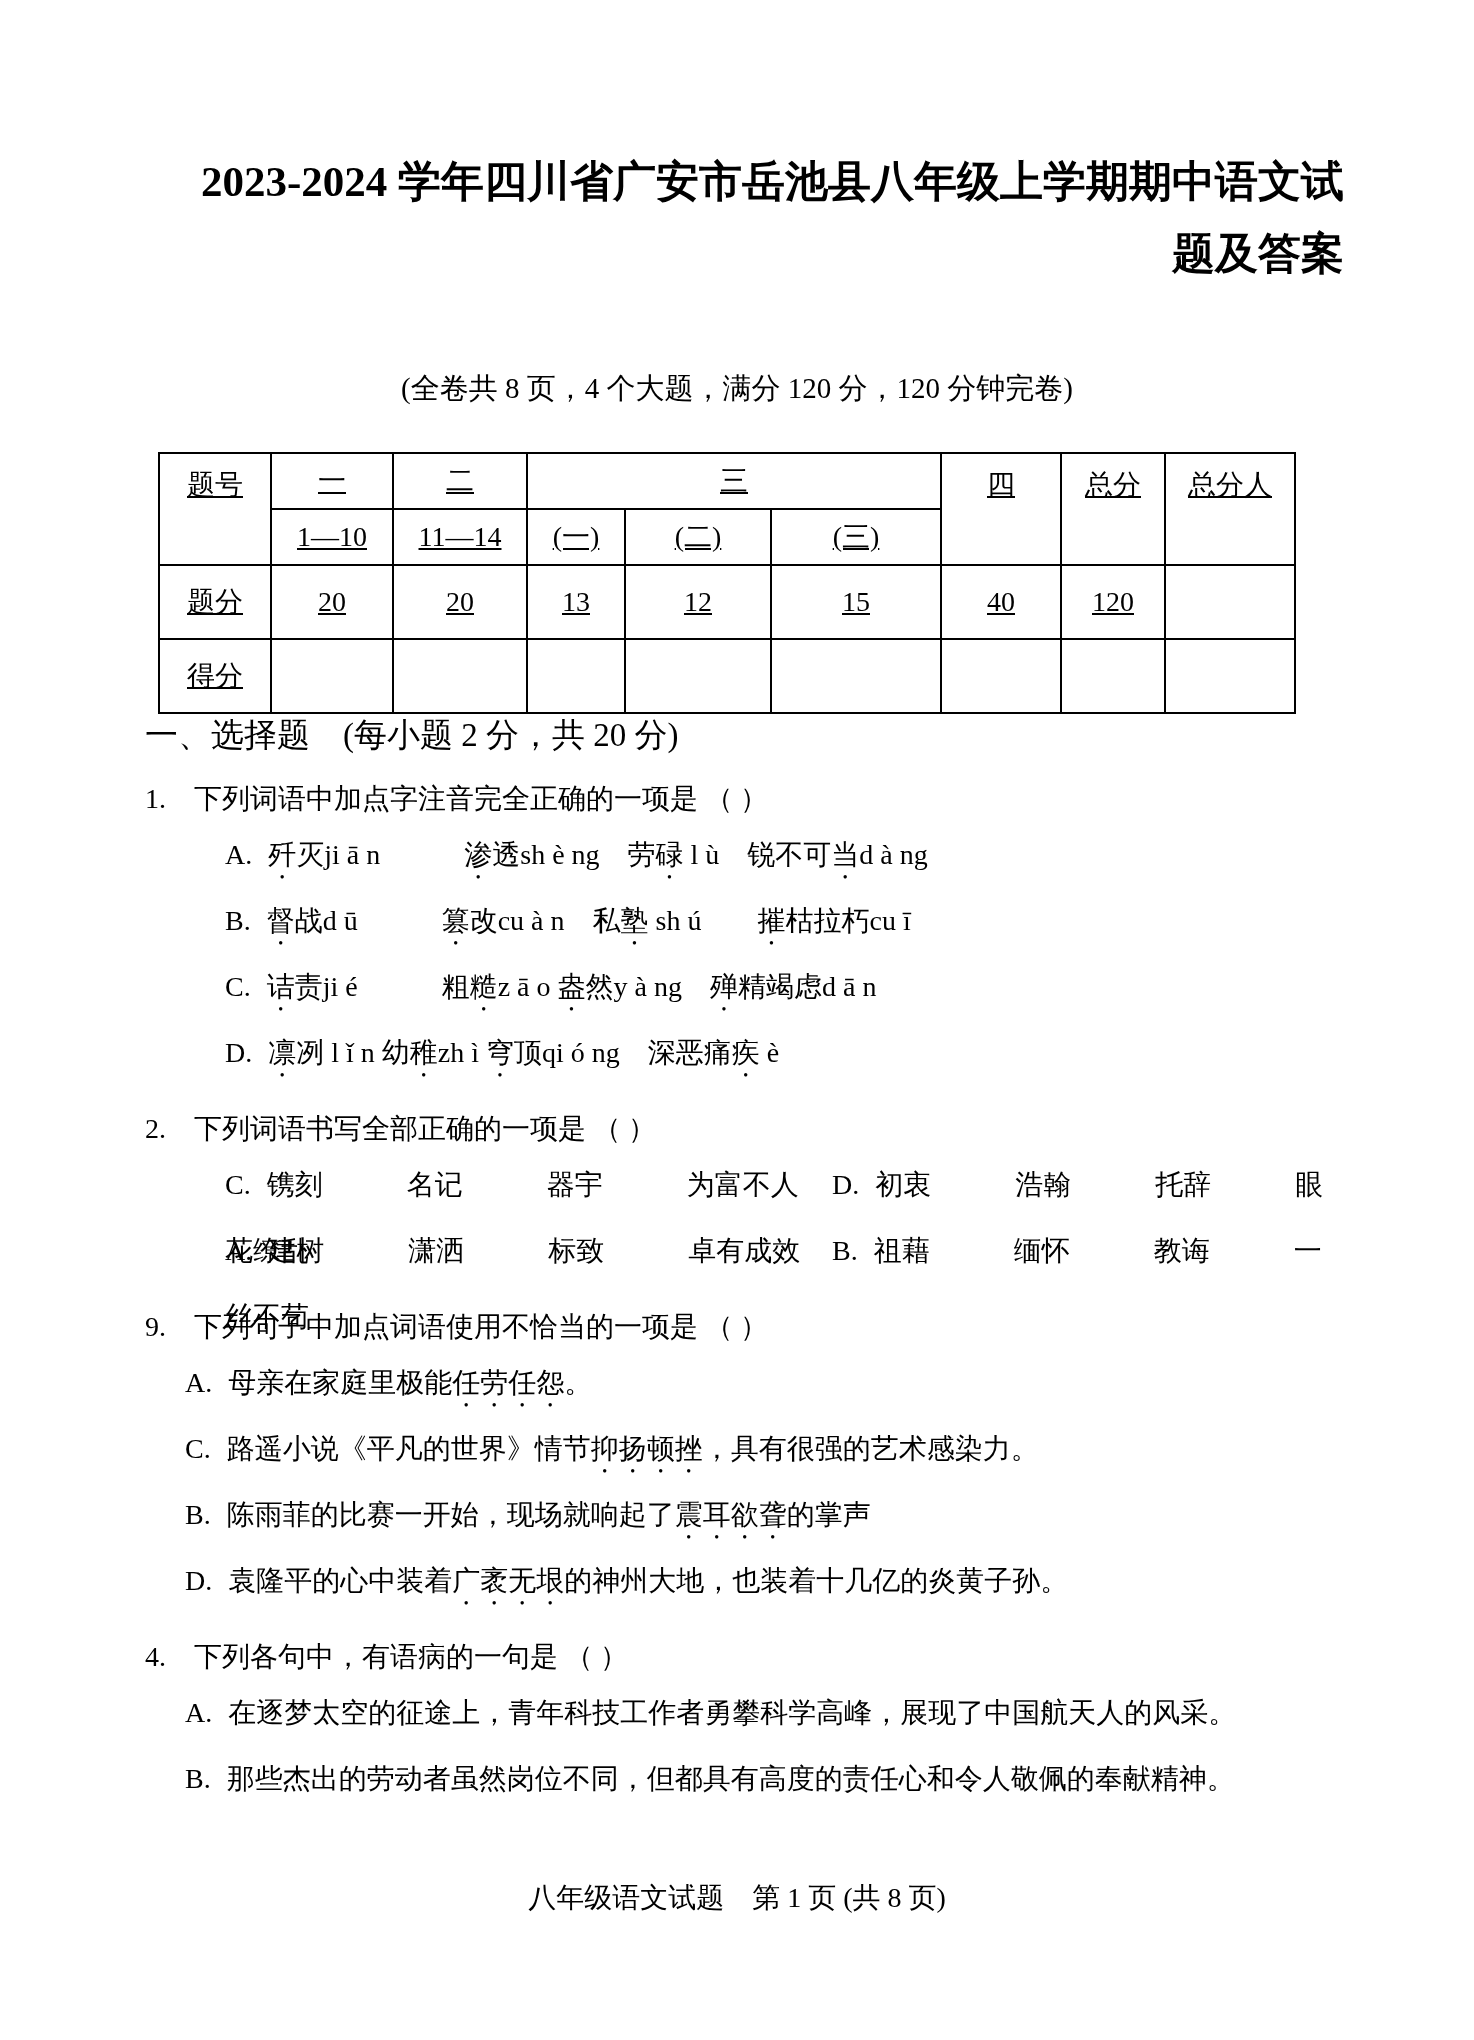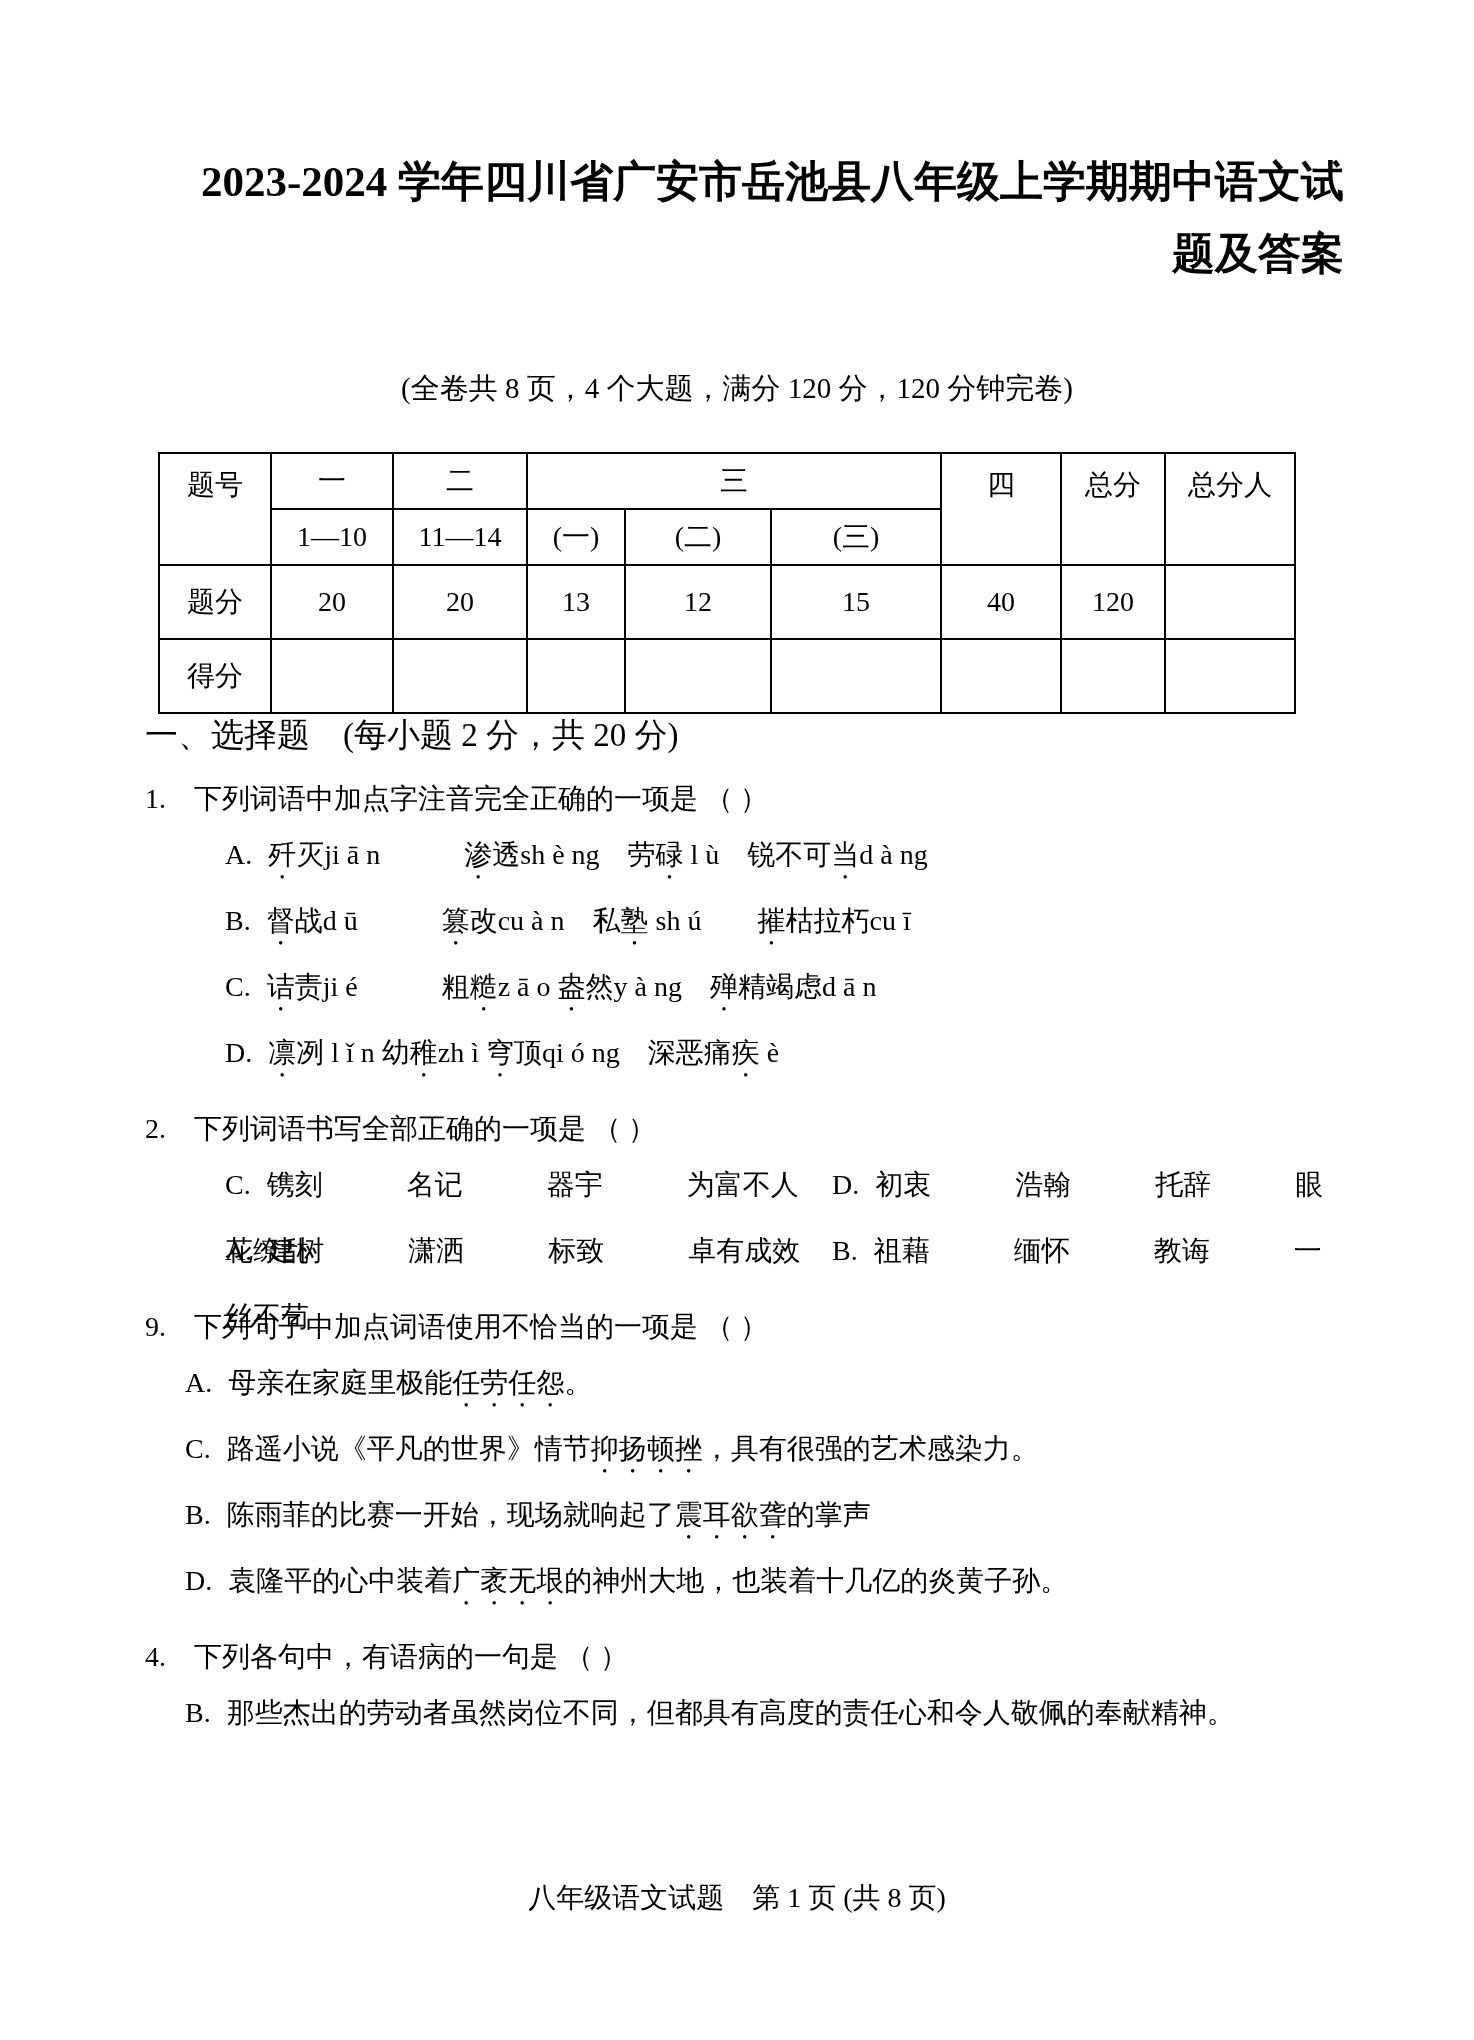--- a/index.html
+++ b/index.html
@@ -32,20 +32,21 @@
     table-layout:fixed;
     font-size:28px;
   }
   table.score-table td{
     border:2px solid #000;
     text-align:center;
     vertical-align:middle;
     padding:0;
     height:54px;
     overflow:hidden;
+    text-decoration:underline;
   }
   table.score-table td.vtop{vertical-align:top;padding-top:12px;}
   table.score-table tr.tall td{height:72px;}
   .section-heading{
     padding-left:15px;
     font-size:33px;
     line-height:42px;
   }
   .stem{
     margin-top:20px;
@@ -195,20 +196,23 @@
         <span class="opt-label">B.</span><span class="opt-text"><span>陈雨菲的比赛一开始，现场就响起了</span><span class="dot">震耳欲聋</span><span>的掌声</span></span>
       </div>
       <div class="opt-line ind-b">
         <span class="opt-label">D.</span><span class="opt-text"><span>袁隆平的心中装着</span><span class="dot">广袤无垠</span><span>的神州大地，也装着十几亿的炎黄子孙。</span></span>
       </div>
     </div>
 
     <div>
       <div class="stem">4.　下列各句中，有语病的一句是 （ ）</div>
       <div class="opt-line ind-b">
+        <span class="opt-label">A.</span><span class="opt-text">在逐梦太空的征途上，青年科技工作者勇攀科学高峰，展现了中国航天人的风采。</span>
+      </div>
+      <div class="opt-line ind-b">
         <span class="opt-label">B.</span><span class="opt-text">那些杰出的劳动者虽然岗位不同，但都具有高度的责任心和令人敬佩的奉献精神。</span>
       </div>
     </div>
 
   </div>
 
   <div class="footer">八年级语文试题　第 1 页 (共 8 页)</div>
 </div>
 
 </body></html>

